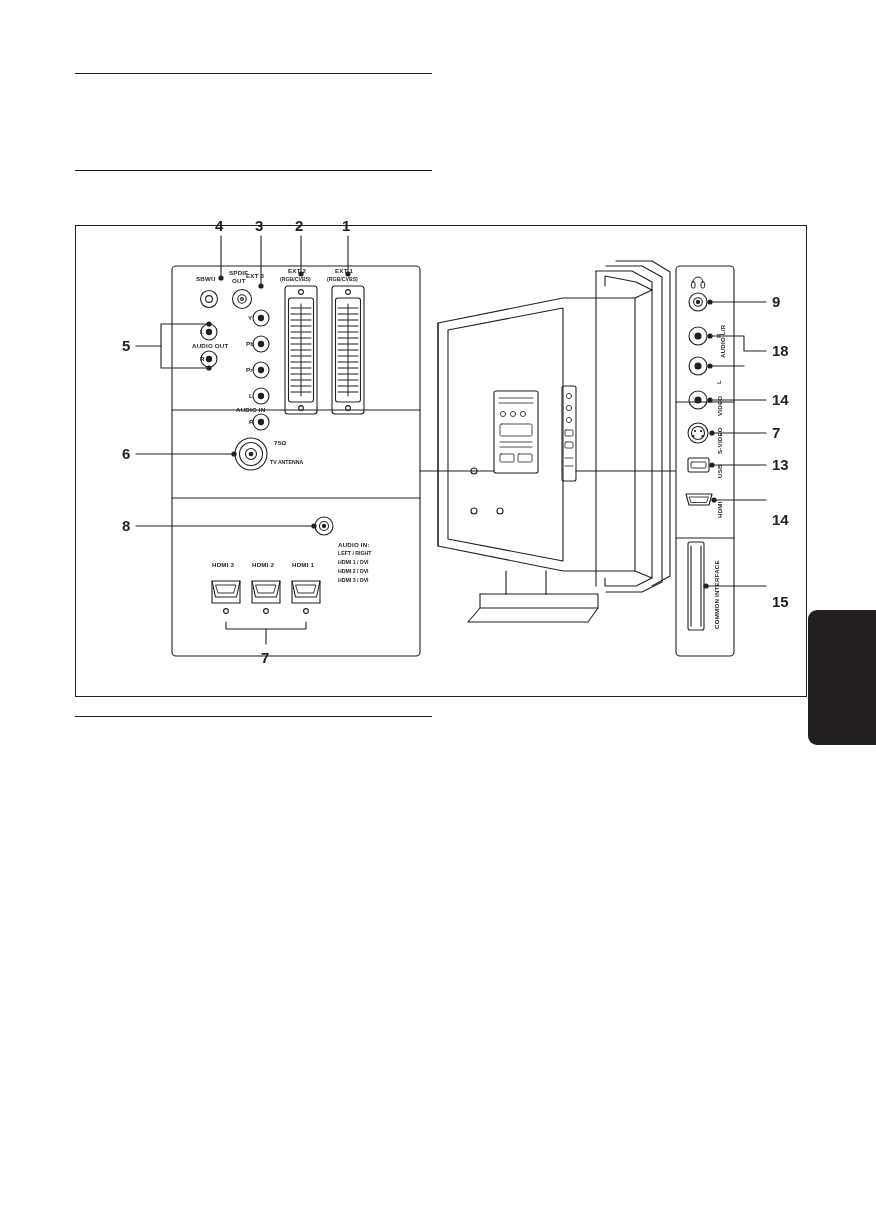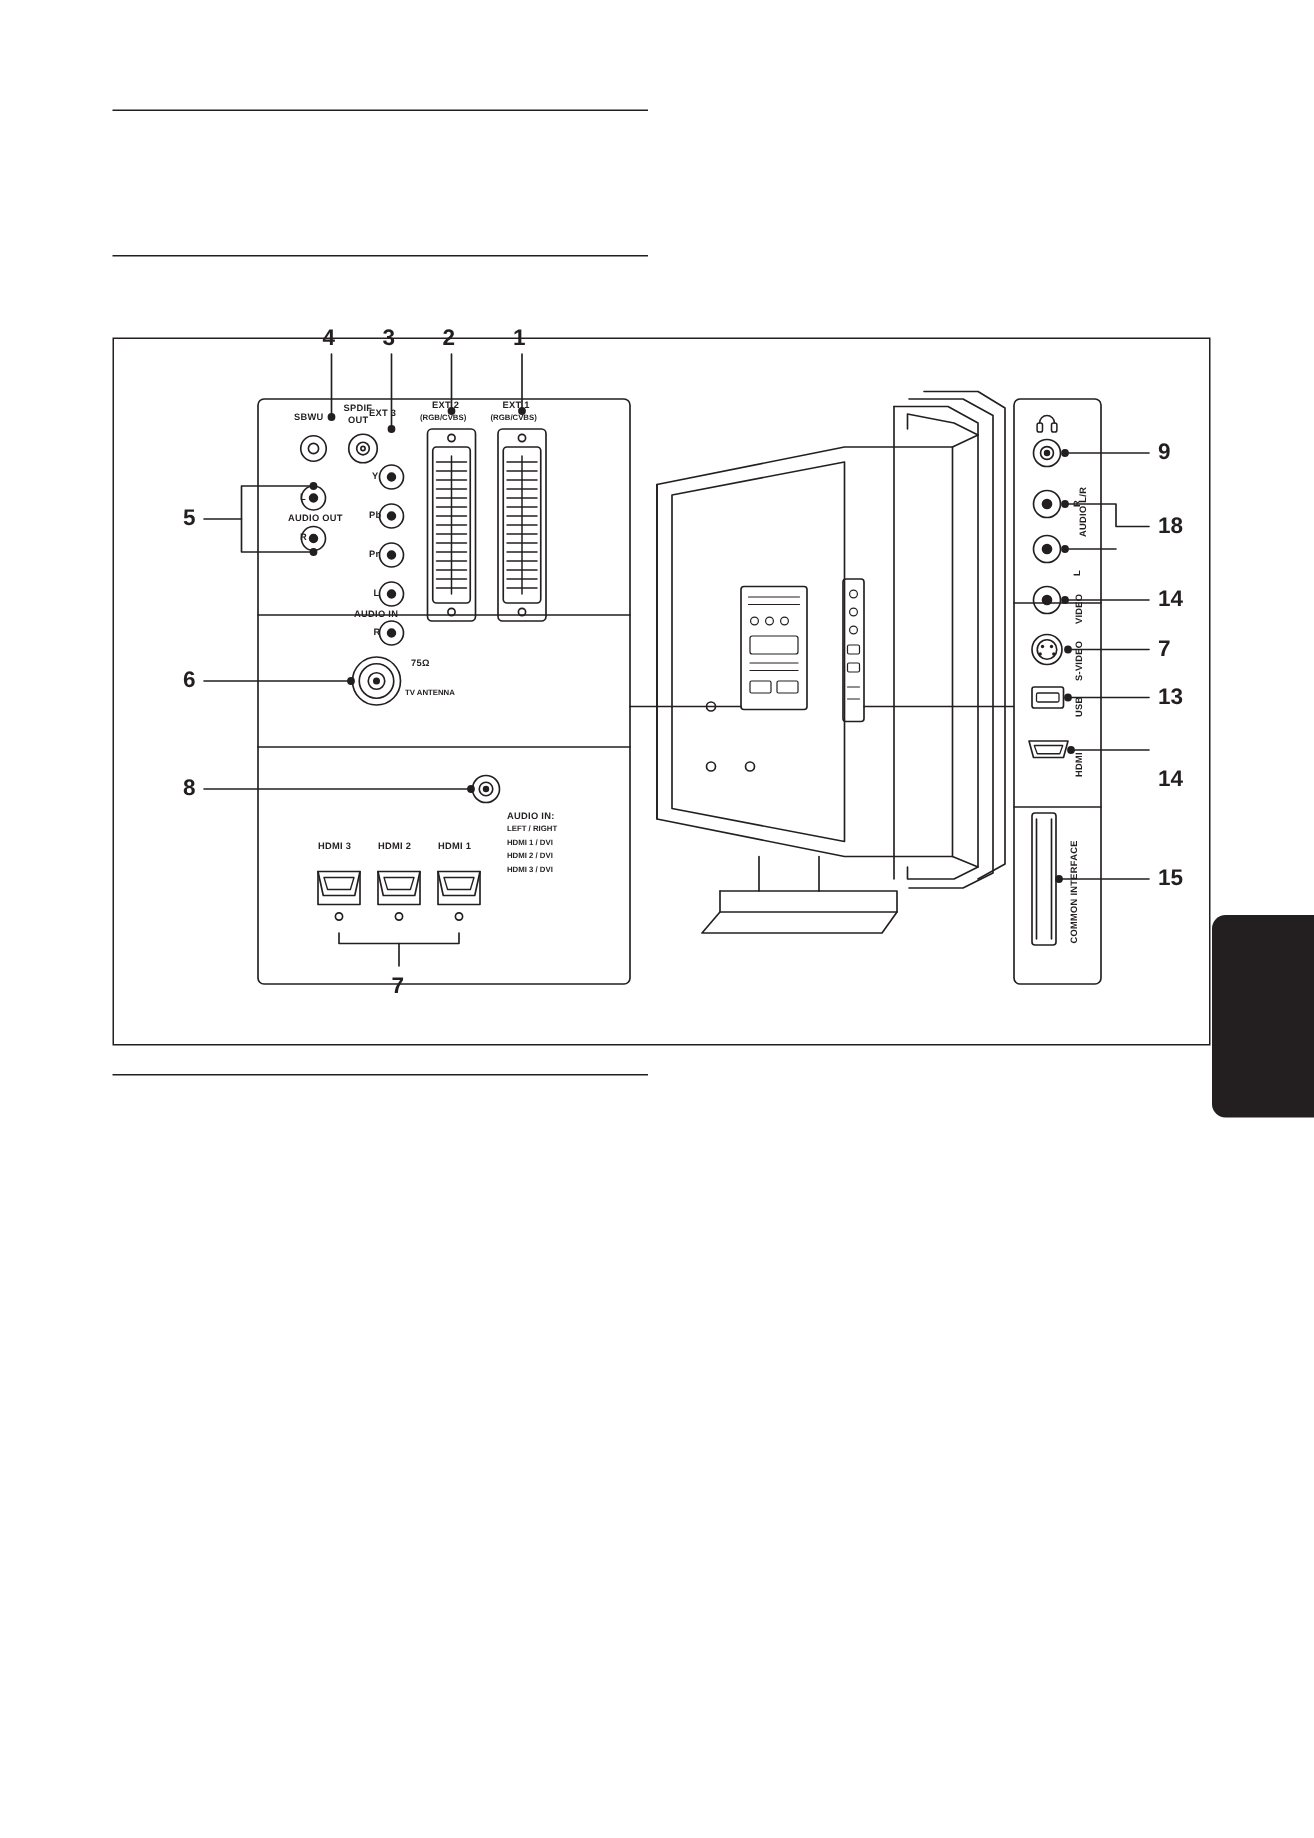--- a/index.html
+++ b/index.html
@@ -406,16 +406,16 @@
     <div class="lbl callout-num" style="left:46px; top:112px;">5</div>
     <div class="lbl callout-num" style="left:46px; top:220px;">6</div>
     <div class="lbl callout-num" style="left:185px; top:424px;">7</div>
     <div class="lbl callout-num" style="left:46px; top:292px;">8</div>
     <div class="lbl callout-num" style="left:696px; top:68px;">9</div>
     <div class="lbl callout-num" style="left:696px; top:117px;">18</div>
     <div class="lbl callout-num" style="left:696px; top:166px;">14</div>
     <div class="lbl callout-num" style="left:696px; top:199px;">7</div>
     <div class="lbl callout-num" style="left:696px; top:231px;">13</div>
     <div class="lbl callout-num" style="left:696px; top:266px;margin-top:20px;">14</div>
-    <div class="lbl callout-num" style="left:696px; top:352px;">15</div>
+    <div class="lbl callout-num" style="left:696px; top:368px;">15</div>
 
   </div>
 </div>
 
 </body></html>

